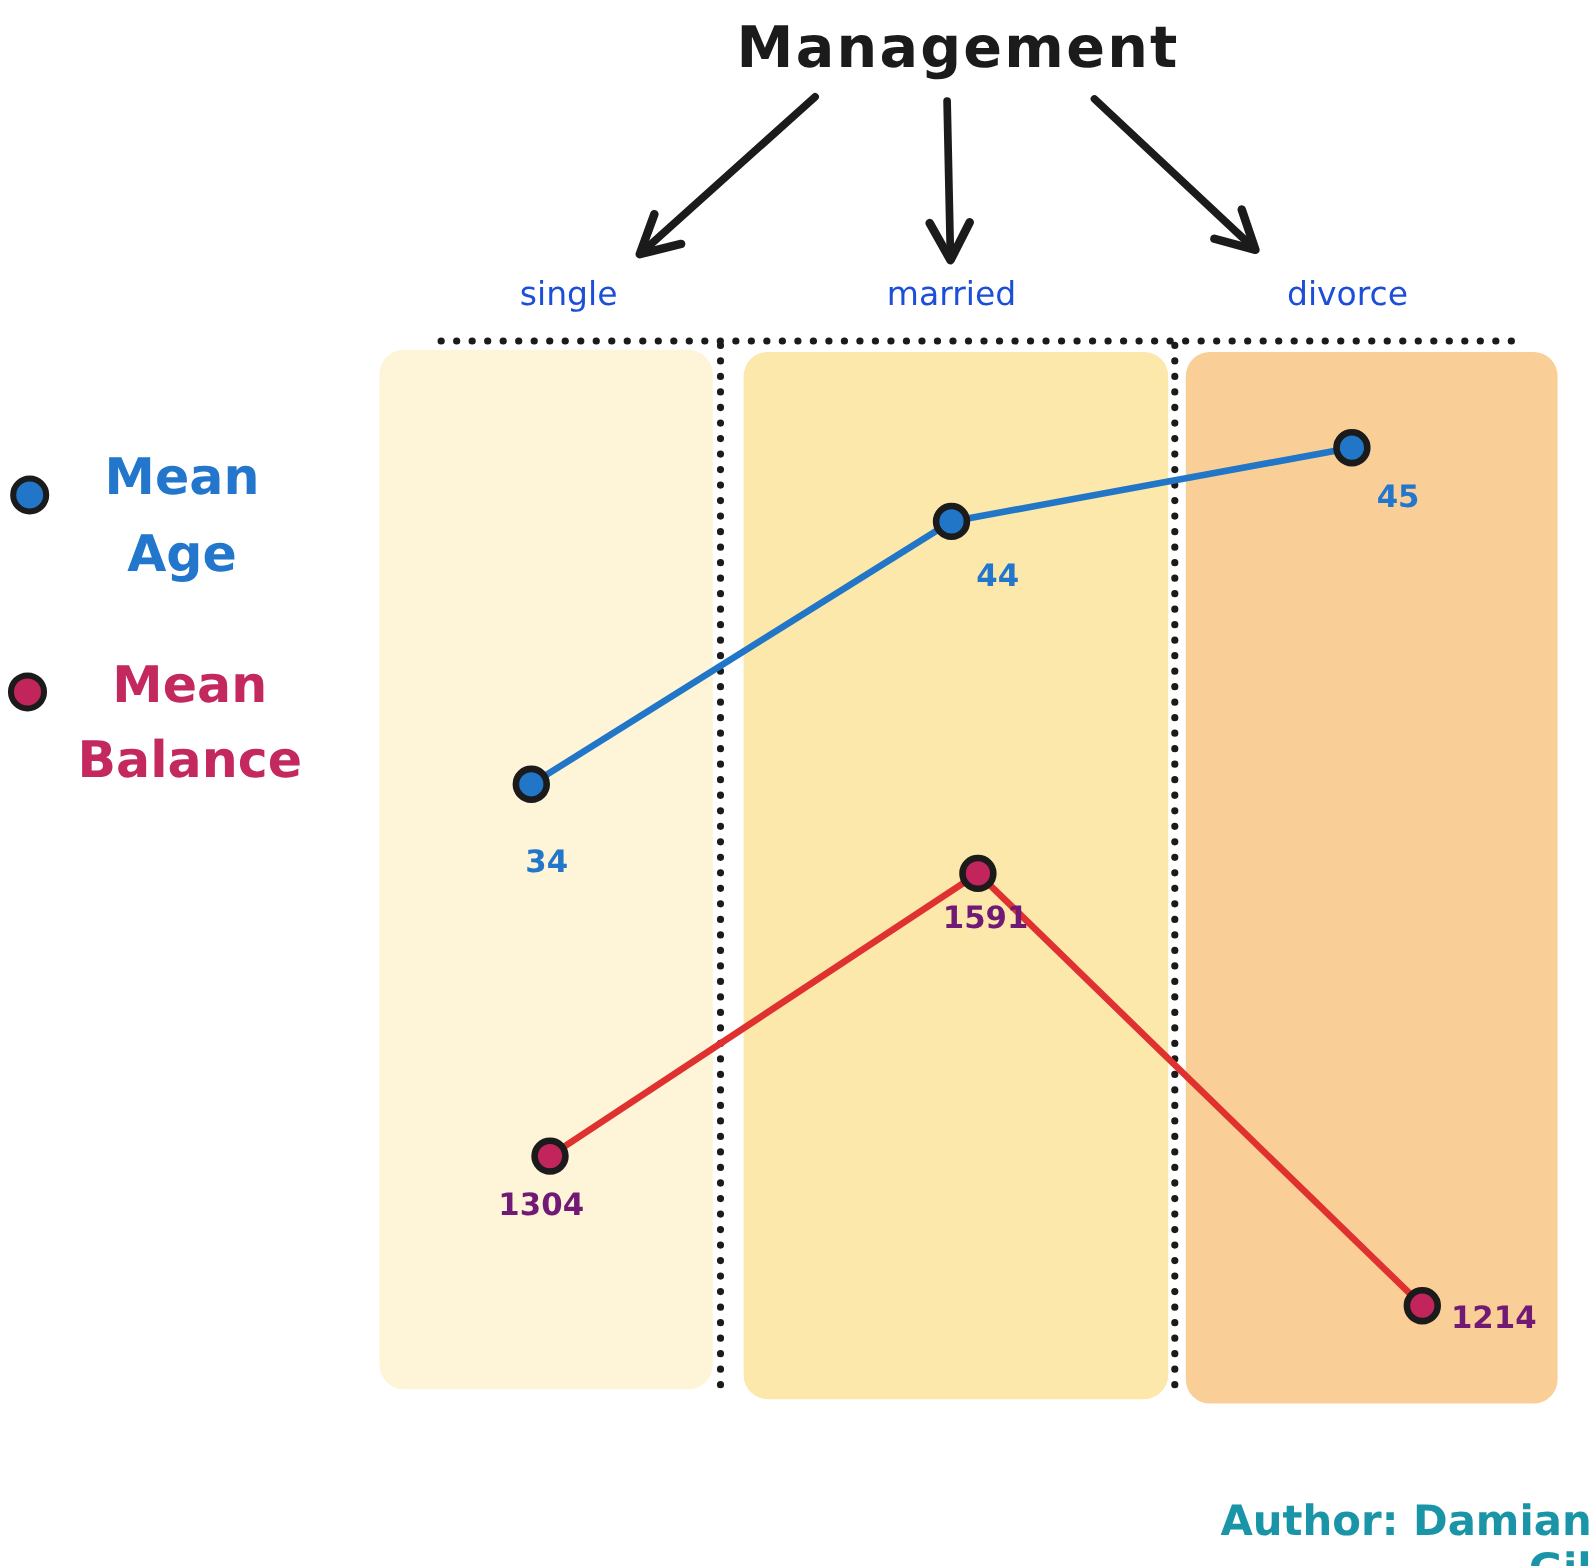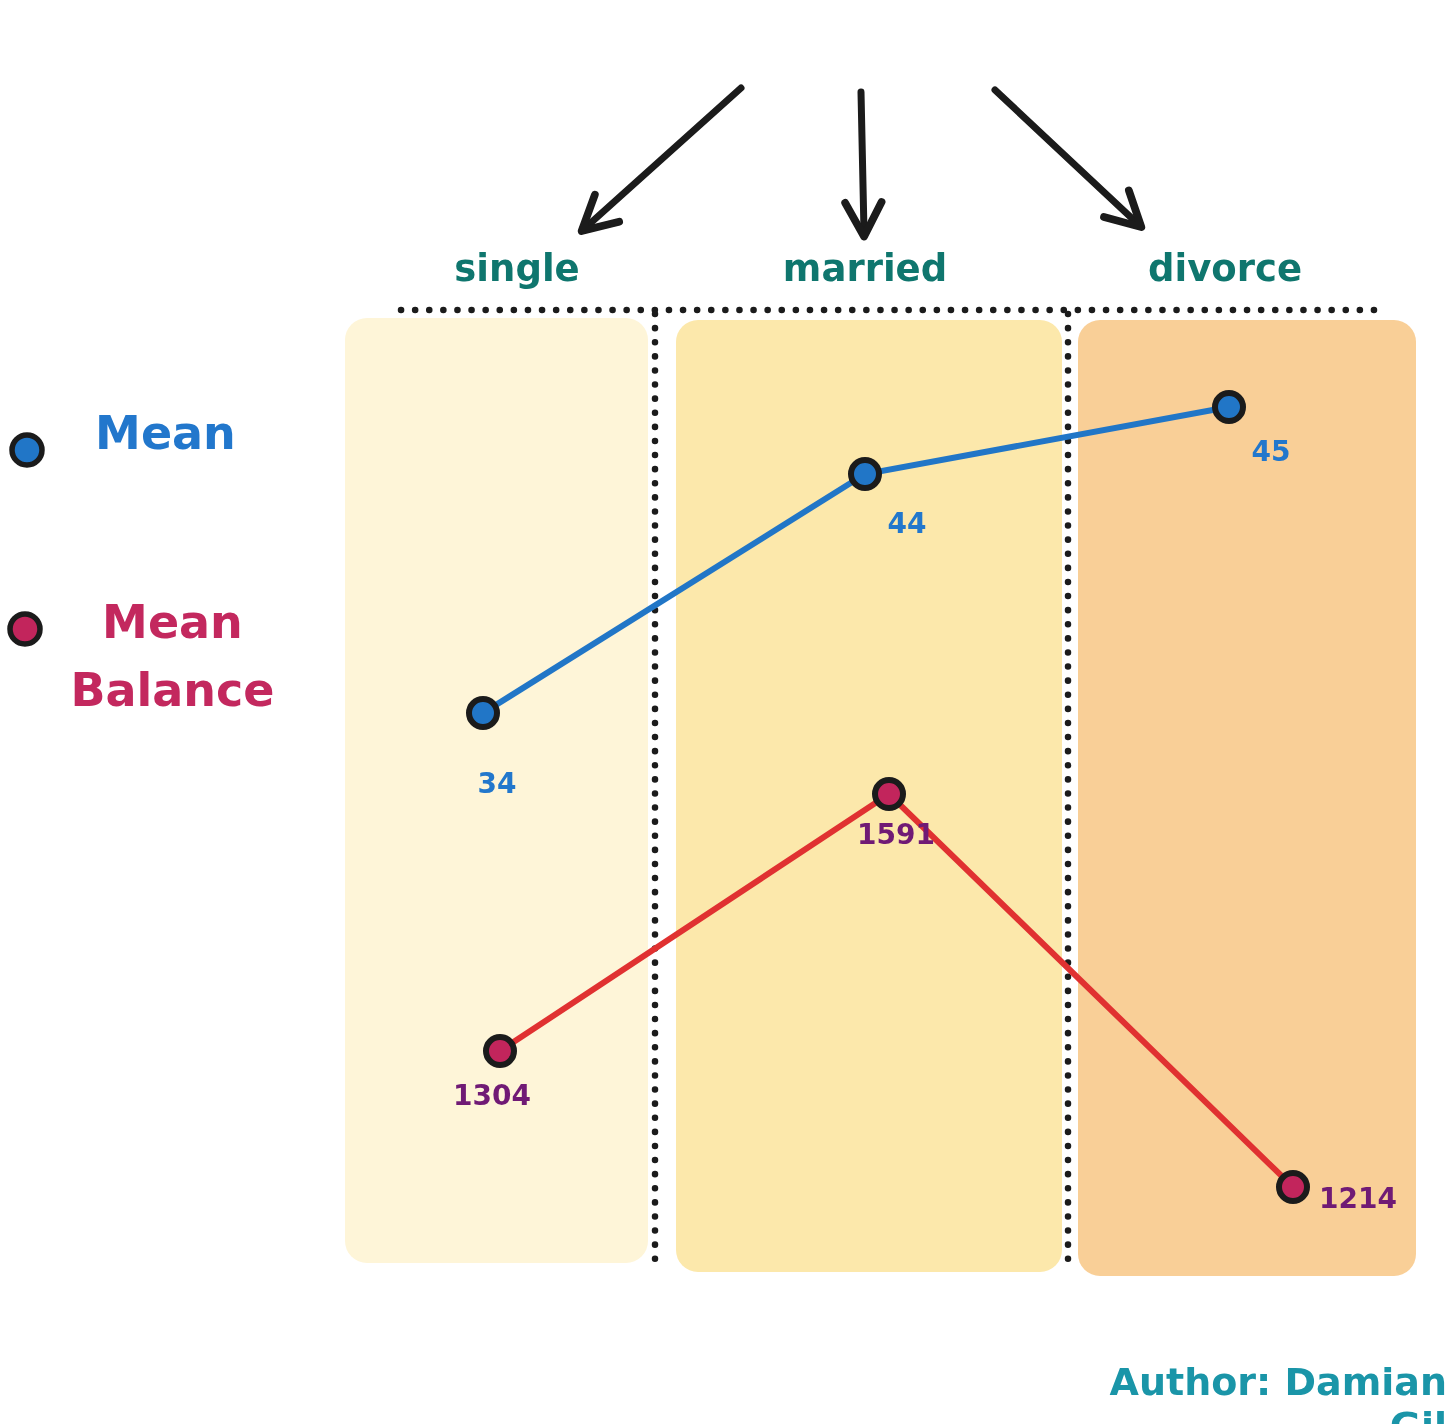--- a/index.html
+++ b/index.html
@@ -9,21 +9,21 @@
   }
   .panel{position:absolute;border-radius:22px;}
   #panel-single  {left:345px;top:318px;width:303px;height:945px;background:#fef5d8;}
   #panel-married {left:676px;top:320px;width:386px;height:952px;background:#fce8ab;}
   #panel-divorce {left:1078px;top:320px;width:338px;height:956px;background:#f9cf97;}
   svg.overlay{position:absolute;left:0;top:0;width:1451px;height:1424px;}
   .lbl{position:absolute;transform:translate(-50%,-50%);white-space:nowrap;}
   .title{
     left:871px;top:44px;font-size:52px;font-weight:700;color:#1b1b1b;letter-spacing:2px;
   }
-  .branch{font-size:37px;font-weight:700;color:#0f766e;}
+  .branch{font-size:30px;font-weight:400;color:#1d4ed8;}
   .num{font-size:28px;font-weight:600;}
   .num-age{color:#2277cc;}
   .num-bal{color:#701a75;}
   .legend-block{position:absolute;text-align:center;font-weight:600;}
   #legend-age{left:58px;top:398px;width:215px;font-size:46px;line-height:70px;color:#2277cc;}
   #legend-bal{left:45px;top:588px;width:255px;font-size:46px;line-height:68px;color:#c3285e;}
   .author{
     position:absolute;left:1095px;top:1360px;width:352px;text-align:right;
     font-size:38px;font-weight:600;color:#1a95a8;
   }
@@ -68,27 +68,29 @@
     <g fill="#c2255c" stroke="#1b1b1b" stroke-width="6">
       <circle cx="500" cy="1051" r="14"></circle>
       <circle cx="889" cy="794" r="14"></circle>
       <circle cx="1293" cy="1187" r="14"></circle>
     </g>
 
     <circle cx="27" cy="450" r="15" fill="#2176c7" stroke="#1b1b1b" stroke-width="5.5"></circle>
     <circle cx="25" cy="629" r="15" fill="#c2255c" stroke="#1b1b1b" stroke-width="5.5"></circle>
   </svg>
 
+  <div class="lbl title">Management</div>
 
   <div class="lbl branch" style="left:517px;top:268px;">single</div>
   <div class="lbl branch" style="left:865px;top:268px;">married</div>
   <div class="lbl branch" style="left:1225px;top:268px;">divorce</div>
 
   <div class="legend-block" id="legend-age">
     <div>Mean</div>
+    <div>Age</div>
   </div>
   <div class="legend-block" id="legend-bal">
     <div>Mean</div>
     <div>Balance</div>
   </div>
 
   <div class="lbl num num-age" style="left:497px;top:783px;">34</div>
   <div class="lbl num num-age" style="left:907px;top:523px;">44</div>
   <div class="lbl num num-age" style="left:1271px;top:451px;">45</div>
 

